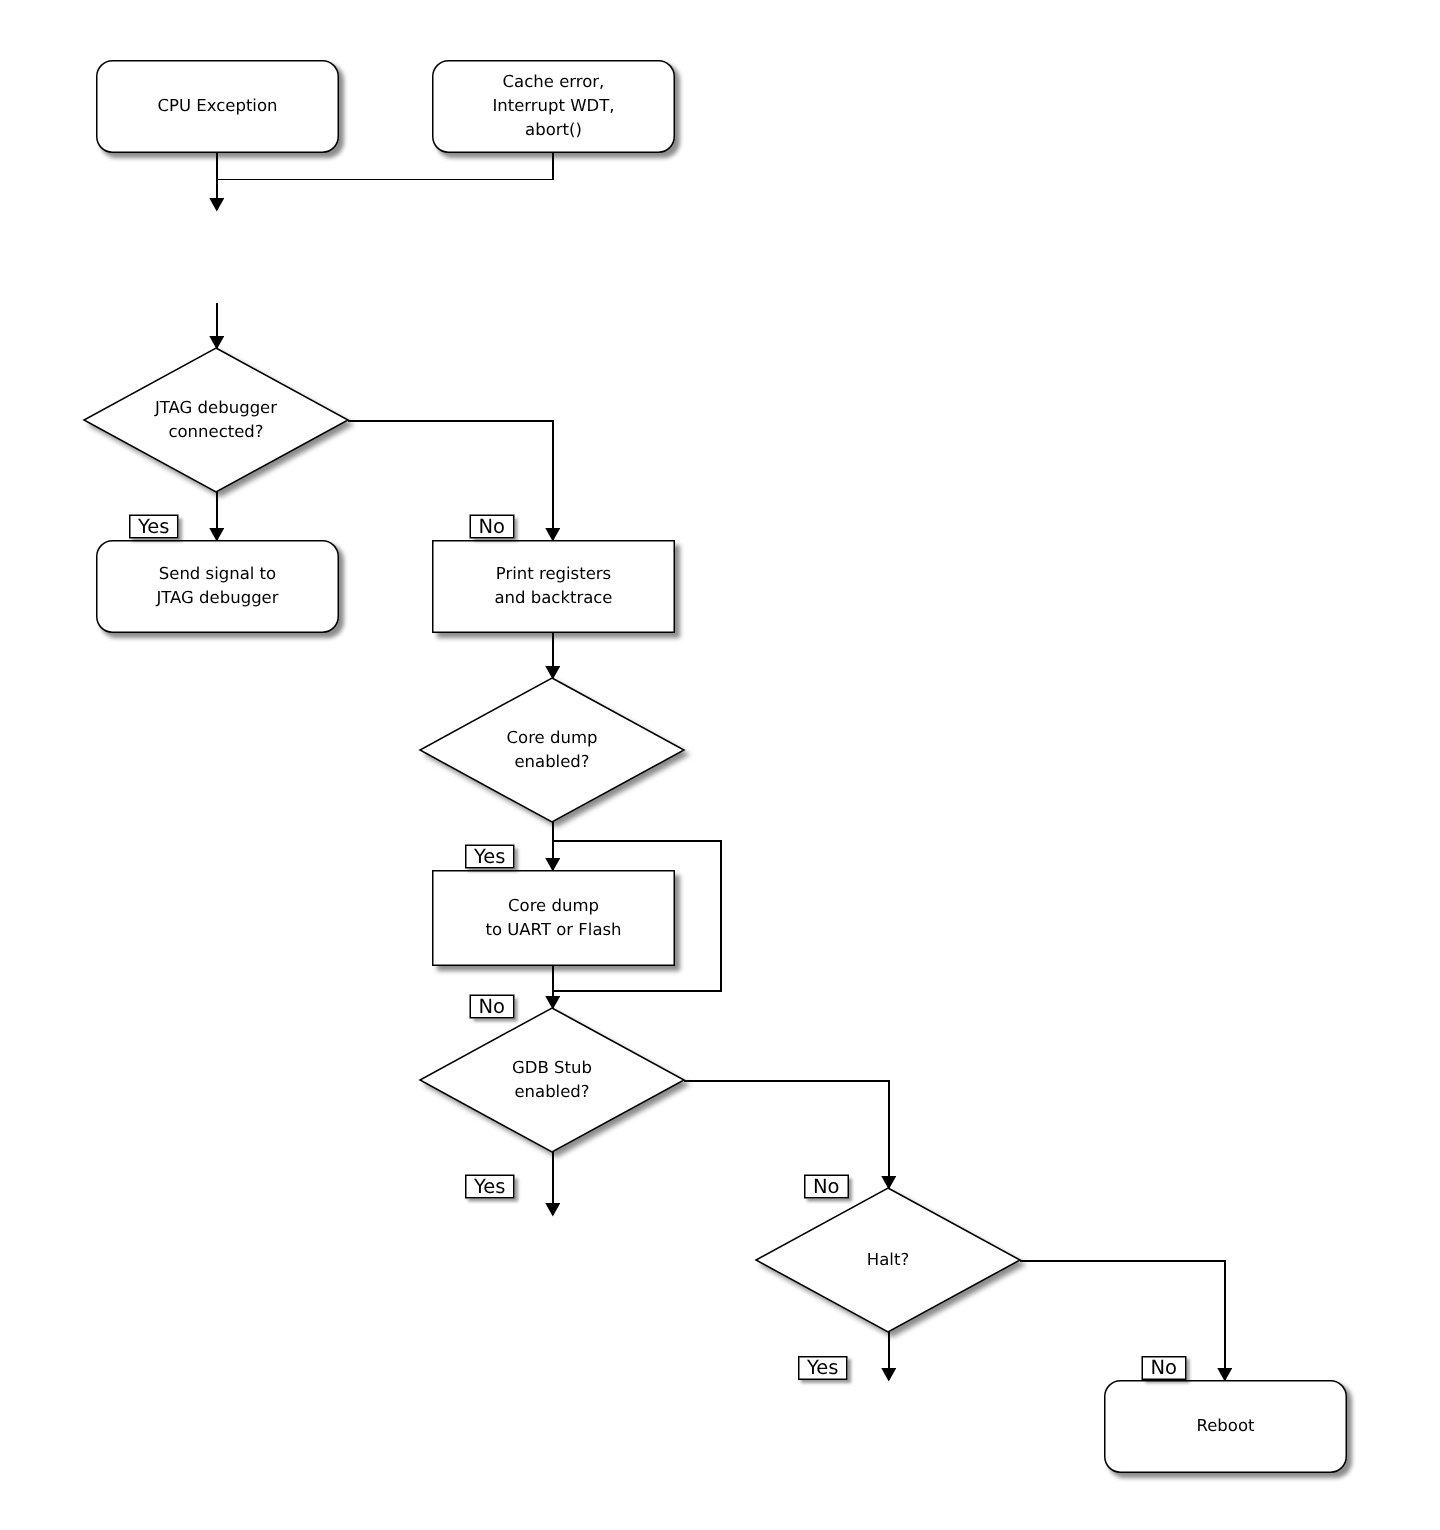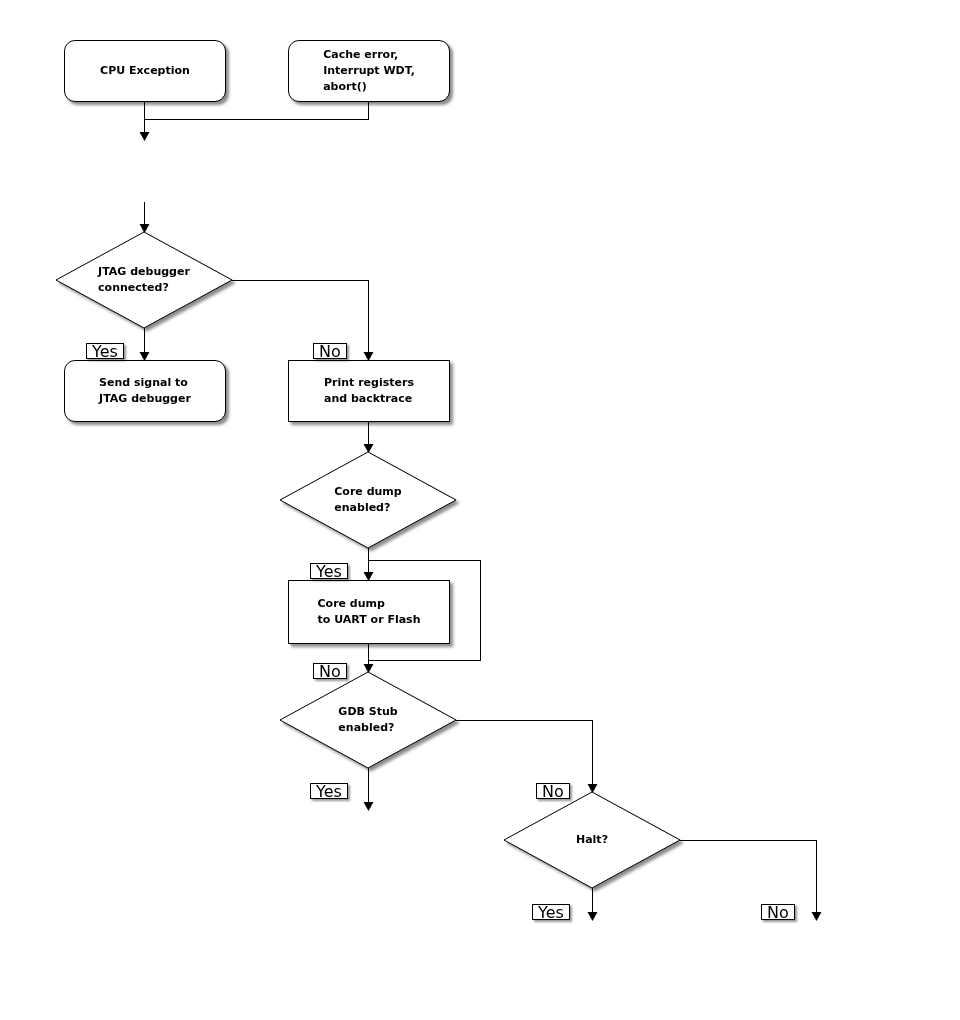--- a/index.html
+++ b/index.html
@@ -7,30 +7,30 @@
     position:relative; width:960px; height:1020px; background:#ffffff;
     font-family:"DejaVu Sans","Liberation Sans",sans-serif; color:#000;
   }
   svg.wires { position:absolute; left:0; top:0; width:960px; height:1020px; }
   .node {
     position:absolute; background:#fff; border:1px solid #000;
     box-shadow:3px 3px 3px rgba(0,0,0,0.45);
     display:flex; align-items:center; justify-content:center;
     font-size:11px; line-height:16px; text-align:center;
   }
-  .node span, .dlabel span { white-space:pre-line; text-align:left;font-weight:bold; }
+  .node span, .dlabel span { white-space:pre-line; text-align:center; }
   .rounded { border-radius:11px; }
   .dlabel {
     position:absolute; display:flex; align-items:center; justify-content:center;
     font-size:11px; line-height:16px; text-align:center; pointer-events:none;
   }
   .tag {
     position:absolute; background:#fff; border:1px solid #000;
     box-shadow:2px 2px 2px rgba(0,0,0,0.4);
-    font-size:16px; line-height:13px; height:14px; padding:0 5px;
+    font-size:13px; line-height:13px; height:14px; padding:0 5px;
     display:flex; align-items:center; justify-content:center;
   }
 </style>
 </head>
 <body>
 
 <div class="canvas">
 
   <svg class="wires" viewBox="0 0 960 1020" xmlns="http://www.w3.org/2000/svg">
     <defs>
@@ -87,20 +87,23 @@
 and backtrace</span>
   </div>
 
   <div class="node" style="left:288px;top:580px;width:160px;height:62px">
     <span>Core dump
 to UART or Flash</span>
   </div>
 
 
 
+  <div class="node rounded" style="left:736px;top:920px;width:160px;height:60px">
+    <span>Reboot</span>
+  </div>
 
   <div class="dlabel" style="left:56px;top:232px;width:176px;height:96px">
     <span>JTAG debugger
 connected?</span>
   </div>
 
   <div class="dlabel" style="left:280px;top:452px;width:176px;height:96px">
     <span>Core dump
 enabled?</span>
   </div>

